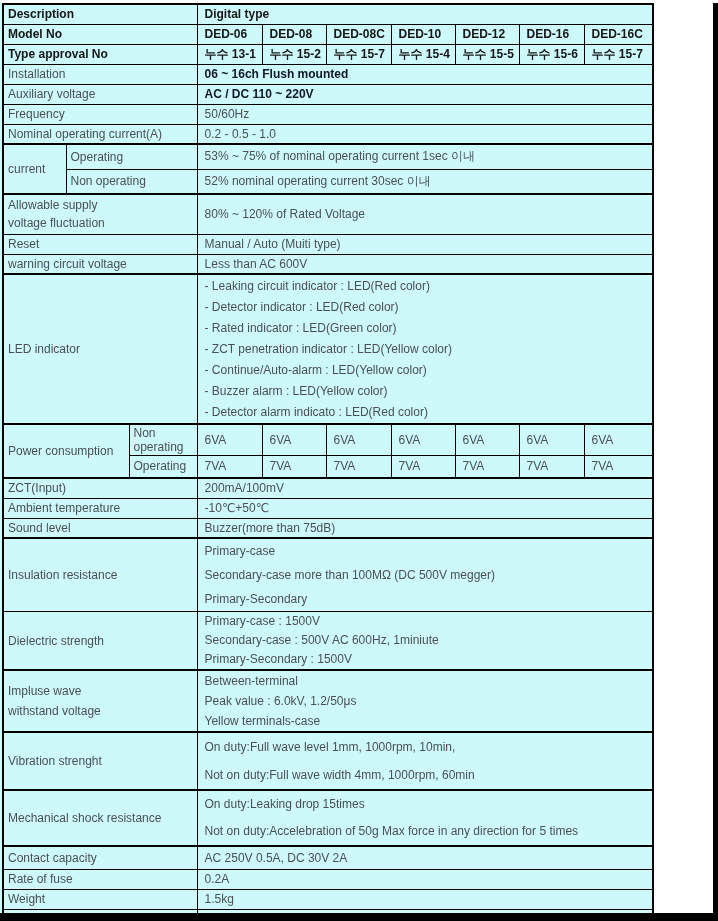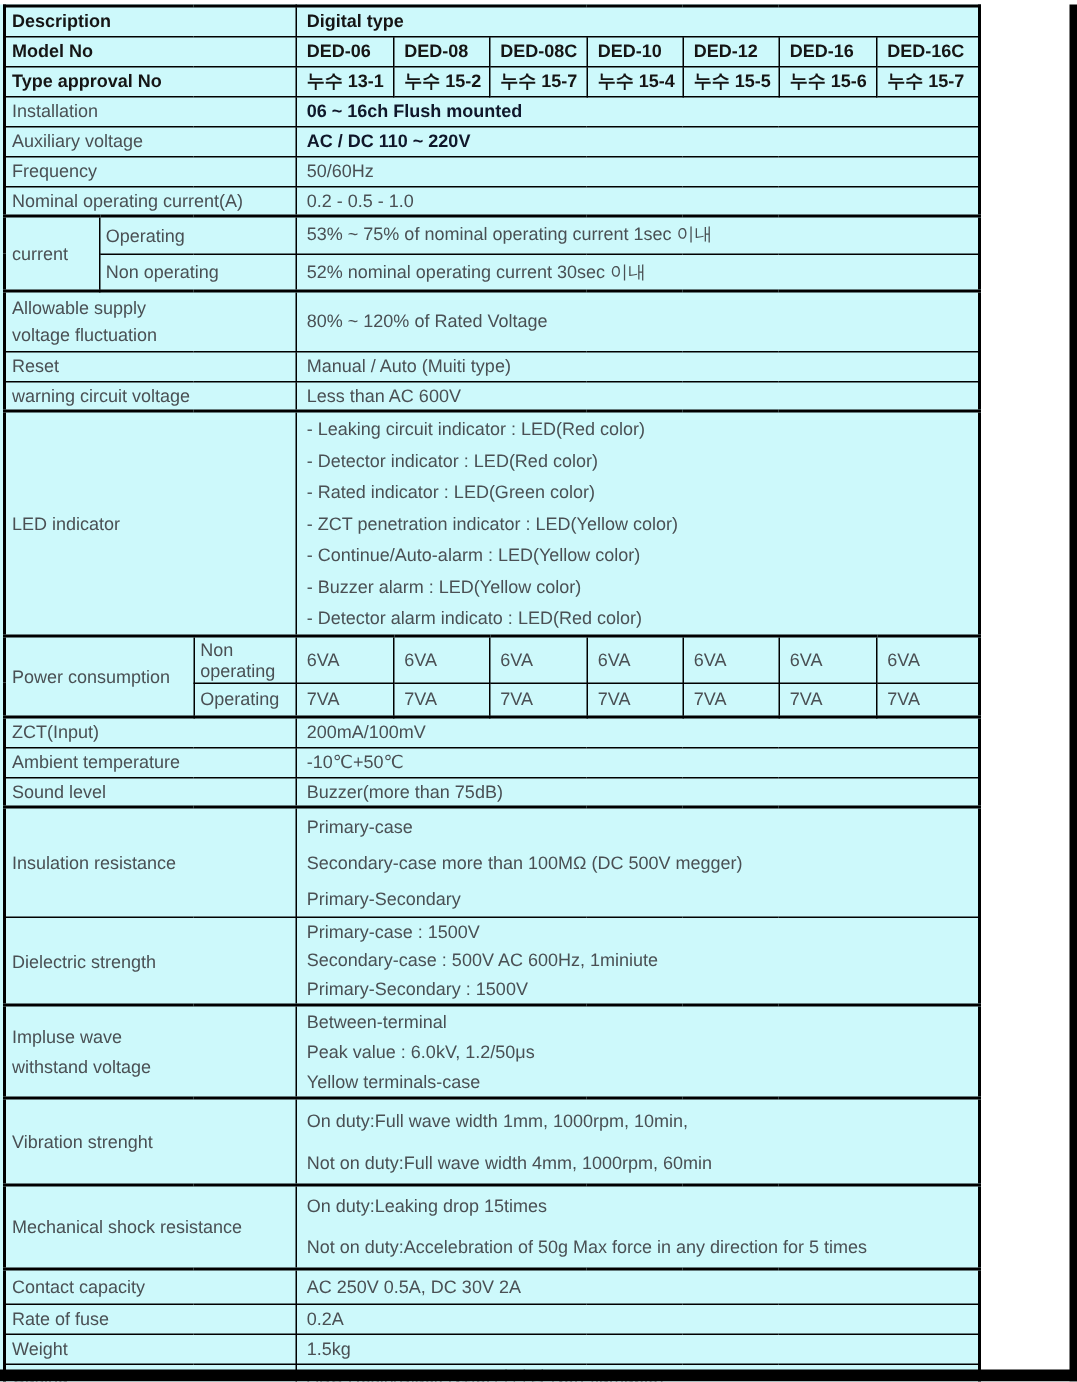--- a/index.html
+++ b/index.html
@@ -226,21 +226,21 @@
         </td>
         <td colspan="7" class="val lh20">
           <div>Between-terminal</div>
           <div>Peak value : 6.0kV, 1.2/50μs</div>
           <div>Yellow terminals-case</div>
         </td>
       </tr>
       <tr class="rh57 tk">
         <td colspan="3">Vibration strenght</td>
         <td colspan="7" class="val lh28">
-          <div>On duty:Full wave width 1mm, 1000rpm, 10min,</div>
+          <div>On duty:Full wave level 1mm, 1000rpm, 10min,</div>
           <div>Not on duty:Full wave width 4mm, 1000rpm, 60min</div>
         </td>
       </tr>
       <tr class="rh54 tk">
         <td colspan="3">Mechanical shock resistance</td>
         <td colspan="7" class="val lh27">
           <div>On duty:Leaking drop 15times</div>
           <div>Not on duty:Accelebration of 50g Max force in any direction for 5 times</div>
         </td>
       </tr>

